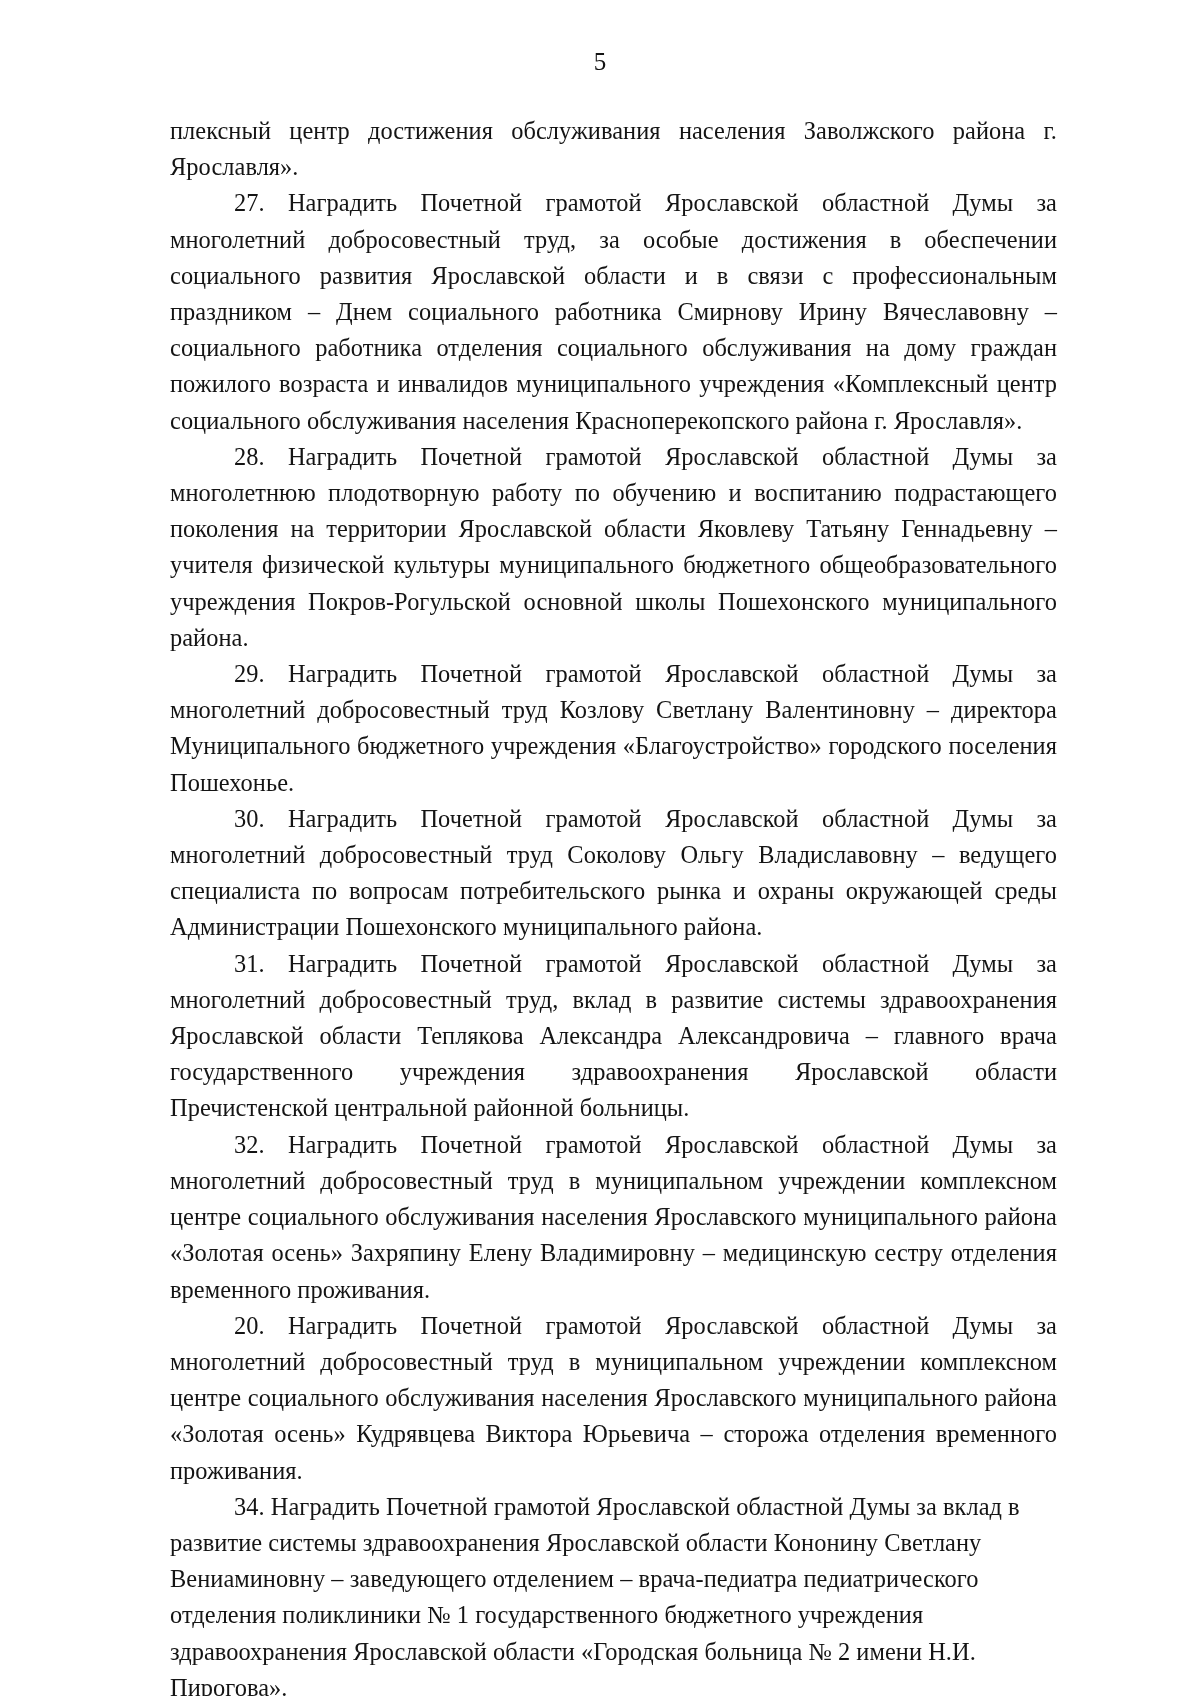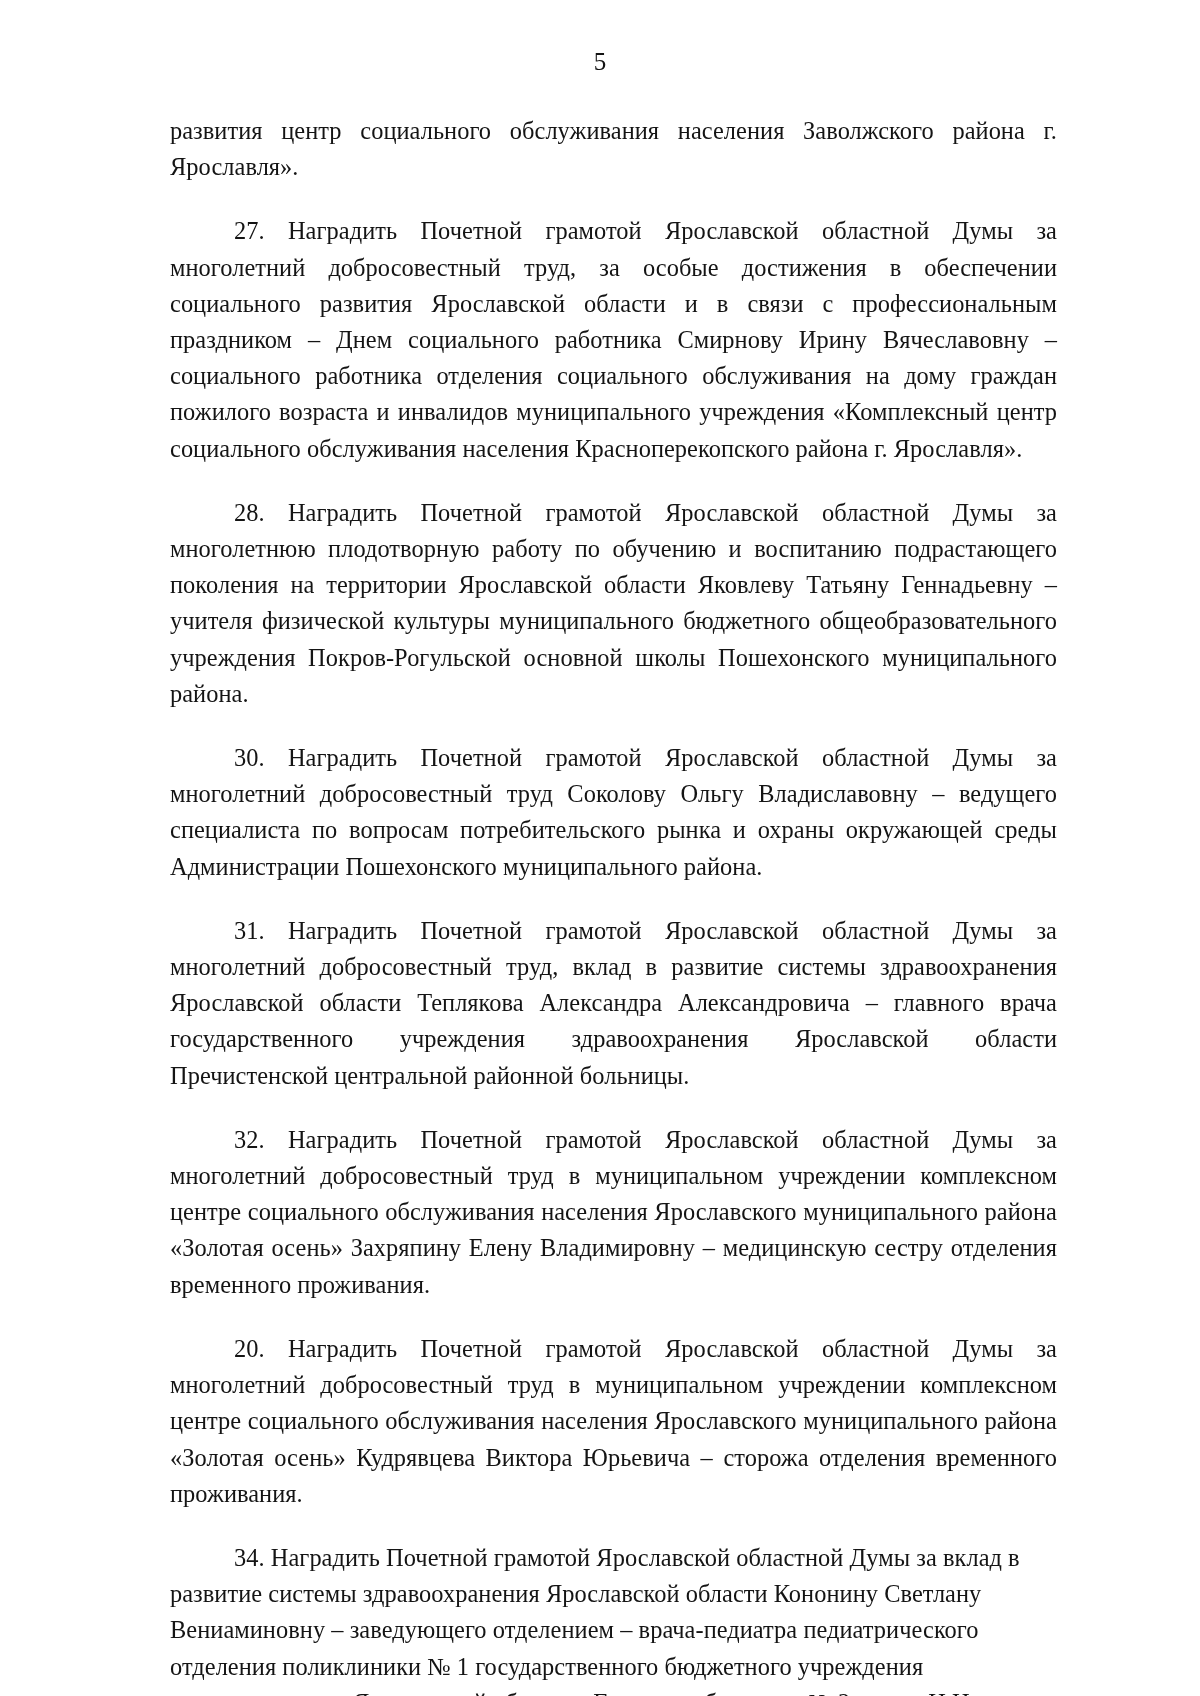--- a/index.html
+++ b/index.html
@@ -38,37 +38,37 @@
     text-justify: inter-word;
     color: #141414;
     letter-spacing: 0.05px;
   }
   .para {
     margin: 0;
     text-indent: 0;
   }
   .para.indent {
     text-indent: 64px;
-    margin-top: 28px;
   }
   .para:last-child {
     text-align: left;
   }
 </style>
 </head>
 <body>
 
 <div class="page">
 
   <div class="page-number">5</div>
 
   <div class="body-text">
-    <p class="para">развития центр социального обслуживания населения Заволжского района г. Ярославля».</p>
+    <p class="para">плексный центр достижения обслуживания населения Заволжского района г. Ярославля».</p>
     <p class="para indent">27. Наградить Почетной грамотой Ярославской областной Думы за многолетний добросовестный труд, за особые достижения в обеспечении социального развития Ярославской области и в связи с профессиональным праздником – Днем социального работника Смирнову Ирину Вячеславовну – социального работника отделения социального обслуживания на дому граждан пожилого возраста и инвалидов муниципального учреждения «Комплексный центр социального обслуживания населения Красноперекопского района г. Ярославля».</p>
     <p class="para indent">28. Наградить Почетной грамотой Ярославской областной Думы за многолетнюю плодотворную работу по обучению и воспитанию подрастающего поколения на территории Ярославской области Яковлеву Татьяну Геннадьевну – учителя физической культуры муниципального бюджетного общеобразовательного учреждения Покров-Рогульской основной школы Пошехонского муниципального района.</p>
+    <p class="para indent">29. Наградить Почетной грамотой Ярославской областной Думы за многолетний добросовестный труд Козлову Светлану Валентиновну – директора Муниципального бюджетного учреждения «Благоустройство» городского поселения Пошехонье.</p>
     <p class="para indent">30. Наградить Почетной грамотой Ярославской областной Думы за многолетний добросовестный труд Соколову Ольгу Владиславовну – ведущего специалиста по вопросам потребительского рынка и охраны окружающей среды Администрации Пошехонского муниципального района.</p>
     <p class="para indent">31. Наградить Почетной грамотой Ярославской областной Думы за многолетний добросовестный труд, вклад в развитие системы здравоохранения Ярославской области Теплякова Александра Александровича – главного врача государственного учреждения здравоохранения Ярославской области Пречистенской центральной районной больницы.</p>
     <p class="para indent">32. Наградить Почетной грамотой Ярославской областной Думы за многолетний добросовестный труд в муниципальном учреждении комплексном центре социального обслуживания населения Ярославского муниципального района «Золотая осень» Захряпину Елену Владимировну – медицинскую сестру отделения временного проживания.</p>
     <p class="para indent">20. Наградить Почетной грамотой Ярославской областной Думы за многолетний добросовестный труд в муниципальном учреждении комплексном центре социального обслуживания населения Ярославского муниципального района «Золотая осень» Кудрявцева Виктора Юрьевича – сторожа отделения временного проживания.</p>
     <p class="para indent">34. Наградить Почетной грамотой Ярославской областной Думы за вклад в развитие системы здравоохранения Ярославской области Кононину Светлану Вениаминовну – заведующего отделением – врача-педиатра педиатрического отделения поликлиники № 1 государственного бюджетного учреждения здравоохранения Ярославской области «Городская больница № 2 имени Н.И. Пирогова».</p>
   </div>
 
 </div>
 
 </body></html>

